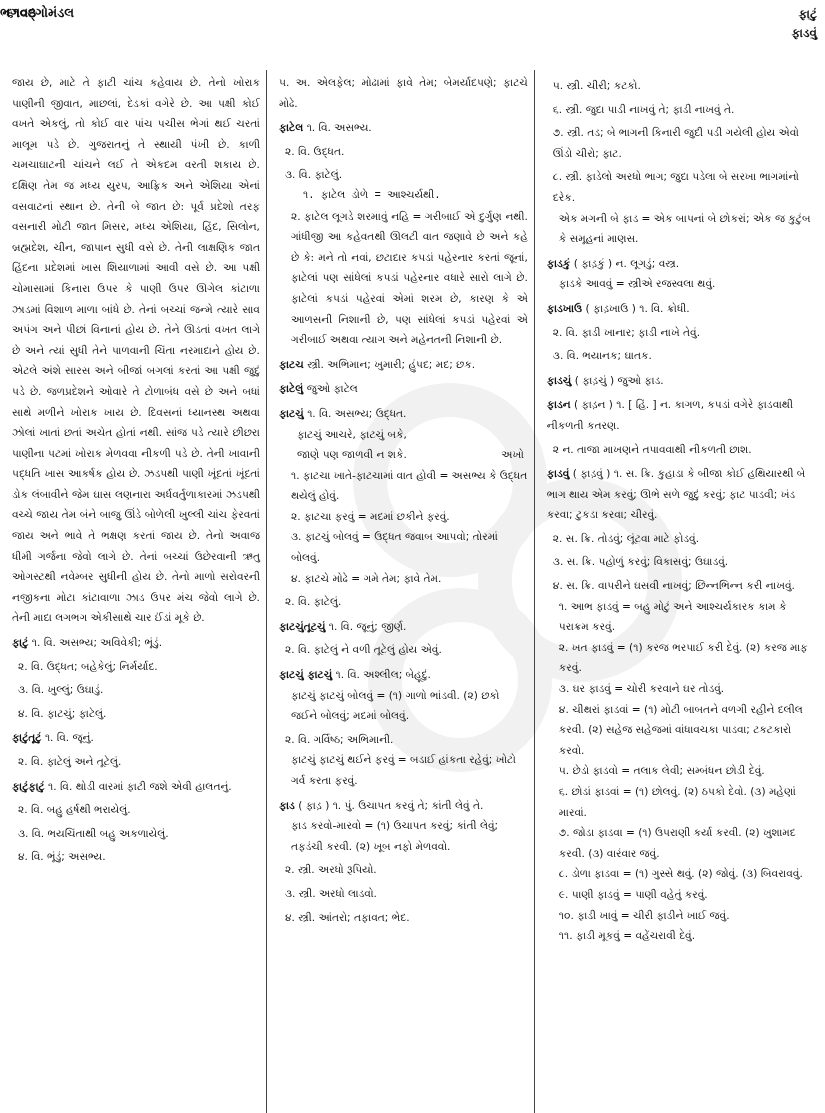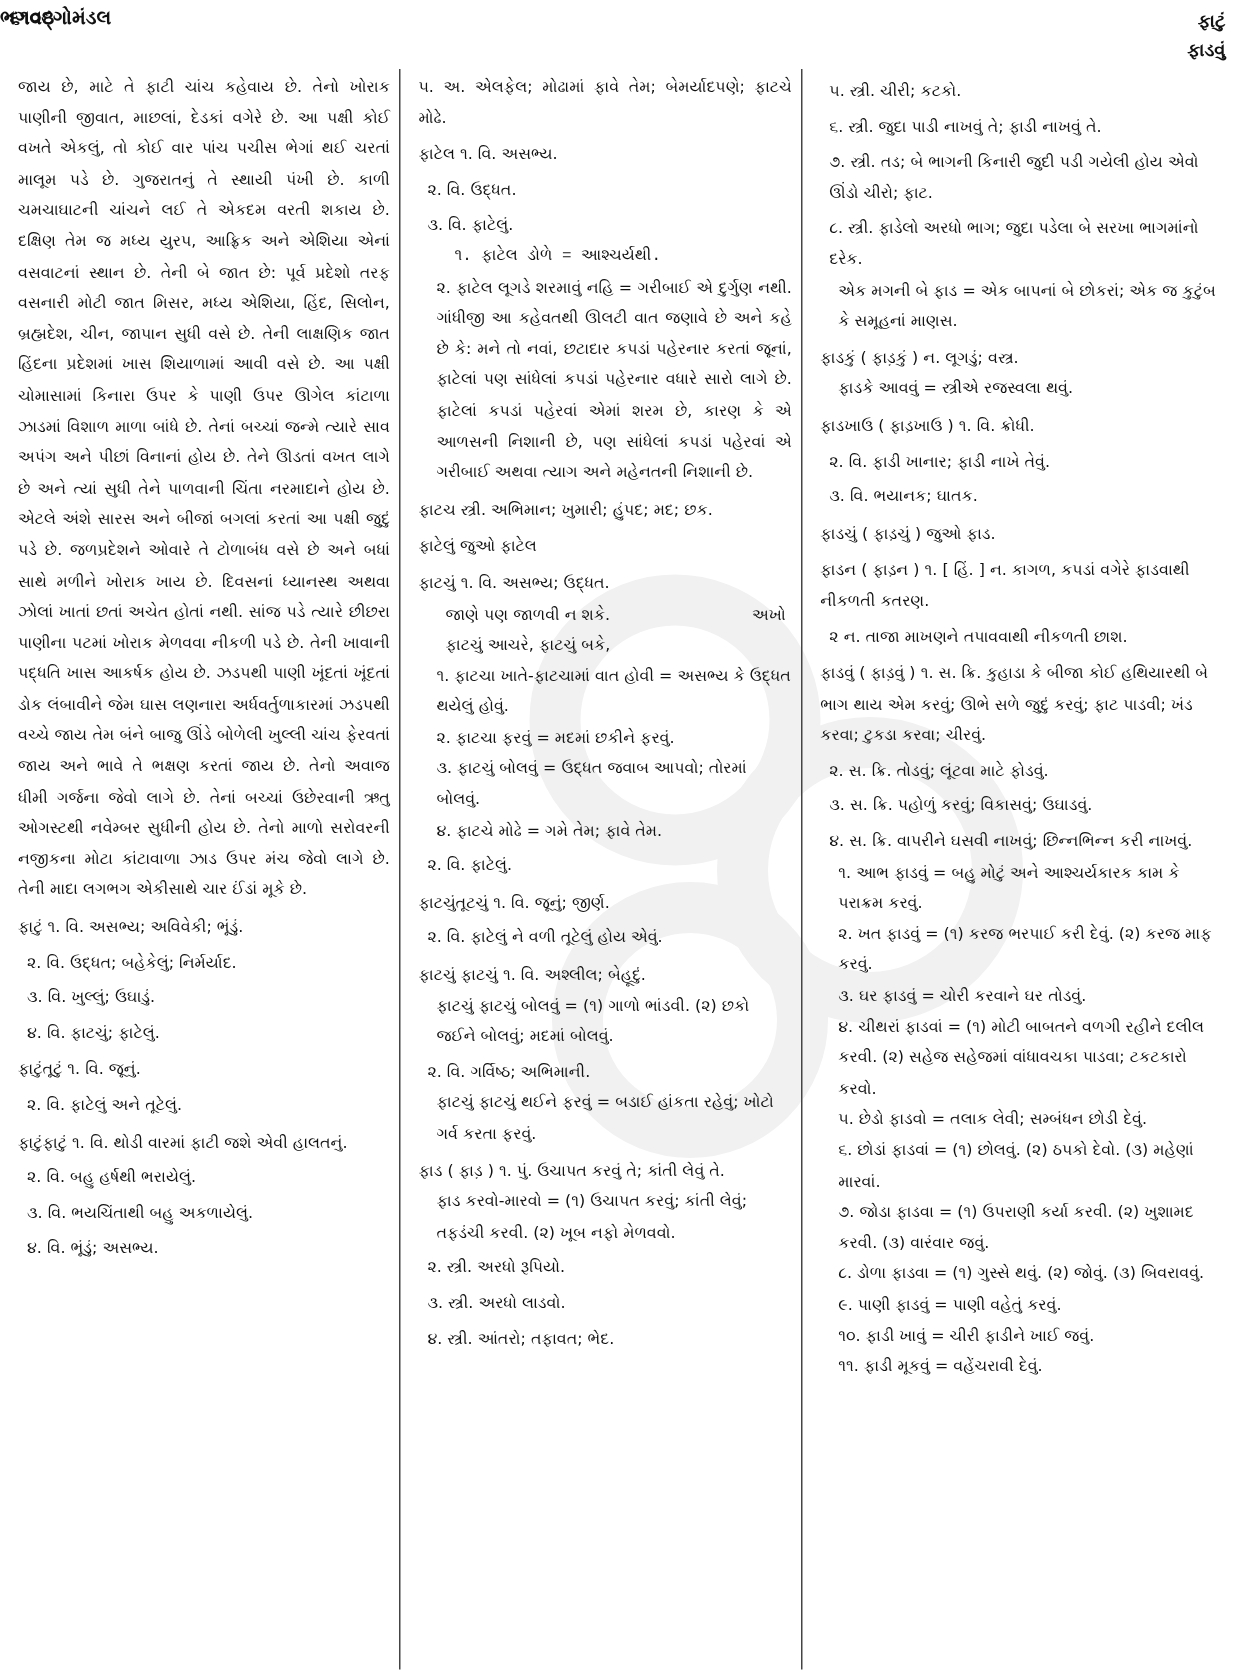--- a/index.html
+++ b/index.html
@@ -15,27 +15,27 @@
   .header {
     position: relative; height: 44px; z-index: 1;
   }
   .page-number { position: absolute; left: 6px; top: 5px; font-size: 13px; font-weight: bold; }
   .running-title { position: absolute; left: 0; right: 0; top: 5px; font-size: 13px; font-weight: bold; }
   .guide-words { position: absolute; right: 8px; top: 5px; text-align: right; font-size: 12px; font-weight: bold; line-height: 19px; }
   .columns {
     position: absolute; top: 46px; left: 0; width: 825px; height: 1067px;
     display: flex; z-index: 1;
   }
-  .col { box-sizing: border-box; font-size: 10.6px; line-height: 20.6px; }
+  .col { box-sizing: border-box; font-size: 10.6px; line-height: 20.6px; margin-top: 24px; }
   .col-1 { width: 274px; padding: 2px 6px 0 12px; }
   .col-2 { width: 276px; padding: 2px 6px 0 12px; border-left: 1.5px solid #444; }
   .col-3 { width: 300px; padding: 2px 6px 0 12px; border-left: 1.5px solid #444; }
   .para { text-align: justify; margin: 0; }
   .entry { margin: 4px 0 0 0; }
-  .hw { font-weight: normal; }
+  .hw { font-weight: bold; }
   .sense { margin: 3px 0 0 6px; }
   .sub { margin: 0 0 0 24px; text-indent: 0; font-family: Liberation Mono, monospace; }
   .wrap { margin: 0 0 0 12px; }
   .bold { font-weight: bold; }
   .indent-verse { margin-left: 18px; }
 </style>
 </head>
 <body>
 
 <svg class="watermark" viewBox="0 0 360 420" xmlns="http://www.w3.org/2000/svg">
@@ -101,25 +101,25 @@
     </div>
 
     <div class="entry">
       <span class="hw">ફાટેલું</span>
       <span>જુઓ ફાટેલ</span>
     </div>
 
     <div class="entry">
       <span class="hw">ફાટચું</span>
       <span>૧. વિ. અસભ્ય; ઉદ્ધત.</span>
+      <div class="indent-verse">ફાટચું આચરે, ફાટચું બકે,</div>
       <div class="indent-verse">
         <span>જાણે પણ જાળવી ન શકે.</span>
         <span style="float:right;margin-right:4px">અખો</span>
       </div>
-      <div class="indent-verse">ફાટચું આચરે, ફાટચું બકે,</div>
       <div class="wrap">૧. ફાટચા ખાતે-ફાટચામાં વાત હોવી = અસભ્ય કે ઉદ્ધત થયેલું હોવું.</div>
       <div class="wrap">૨. ફાટચા ફરવું = મદમાં છકીને ફરવું.</div>
       <div class="wrap">૩. ફાટચું બોલવું = ઉદ્ધત જવાબ આપવો; તોરમાં બોલવું.</div>
       <div class="wrap">૪. ફાટચે મોઢે = ગમે તેમ; ફાવે તેમ.</div>
       <div class="sense">૨. વિ. ફાટેલું.</div>
     </div>
 
     <div class="entry">
       <span class="hw">ફાટચુંતૂટચું</span>
       <span>૧. વિ. જૂનું; જીર્ણ.</span>

